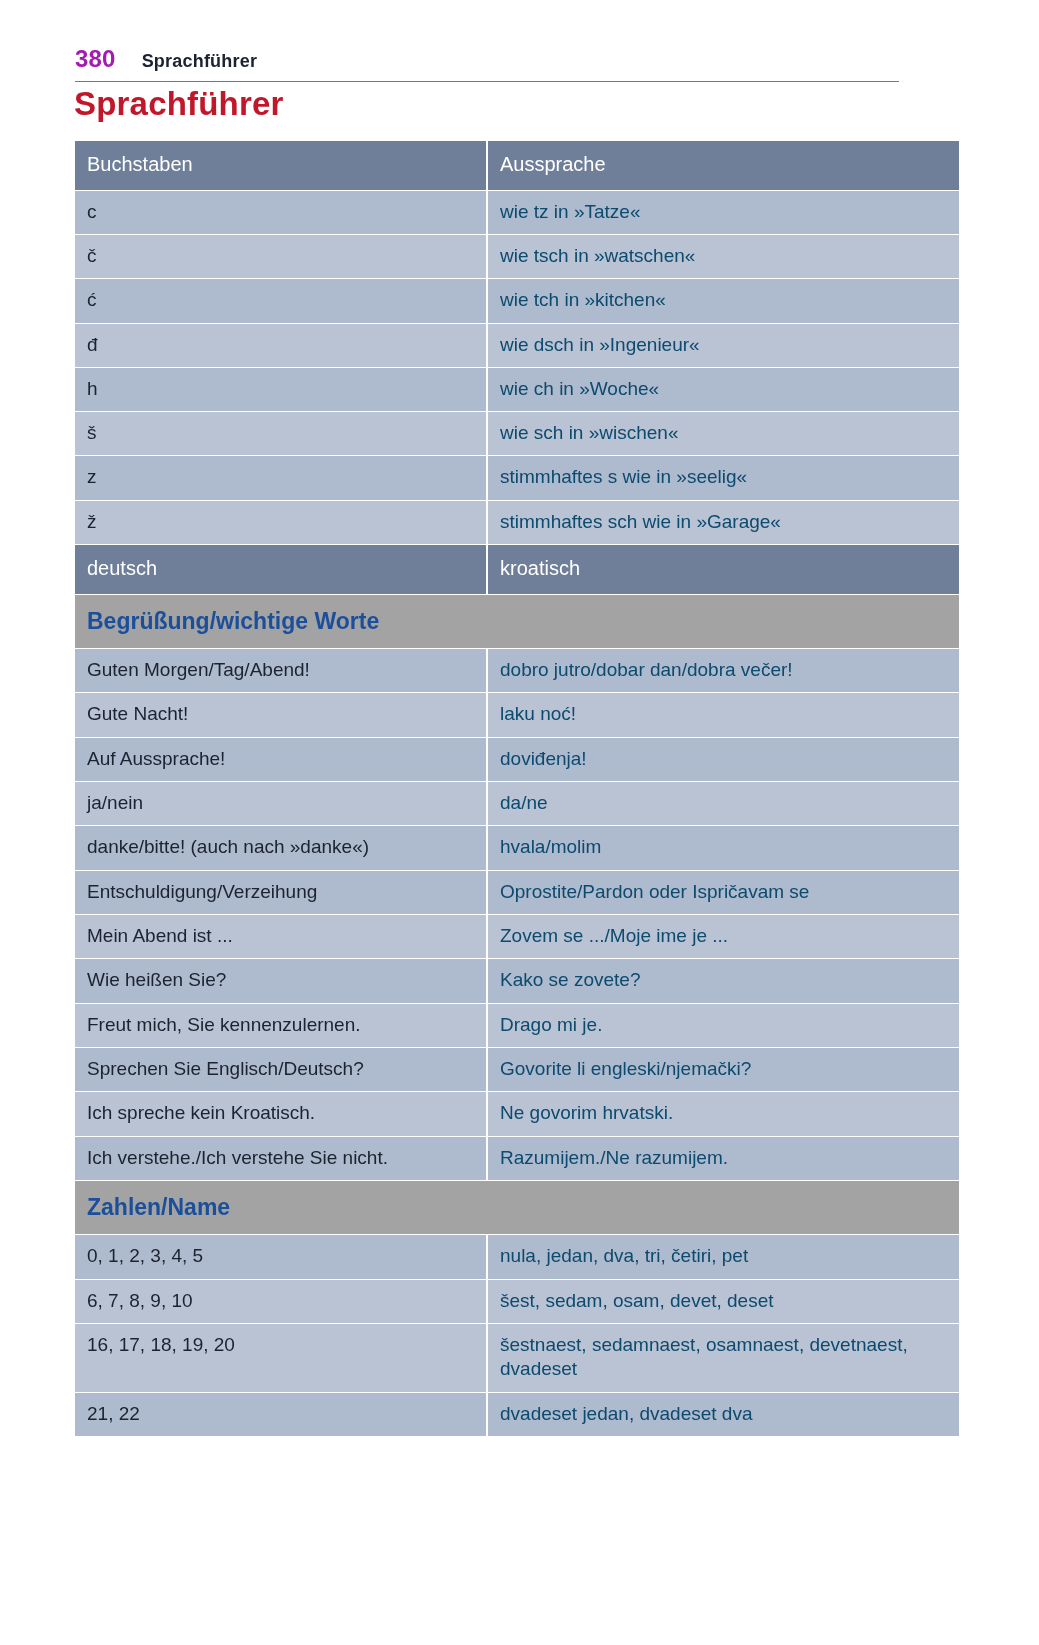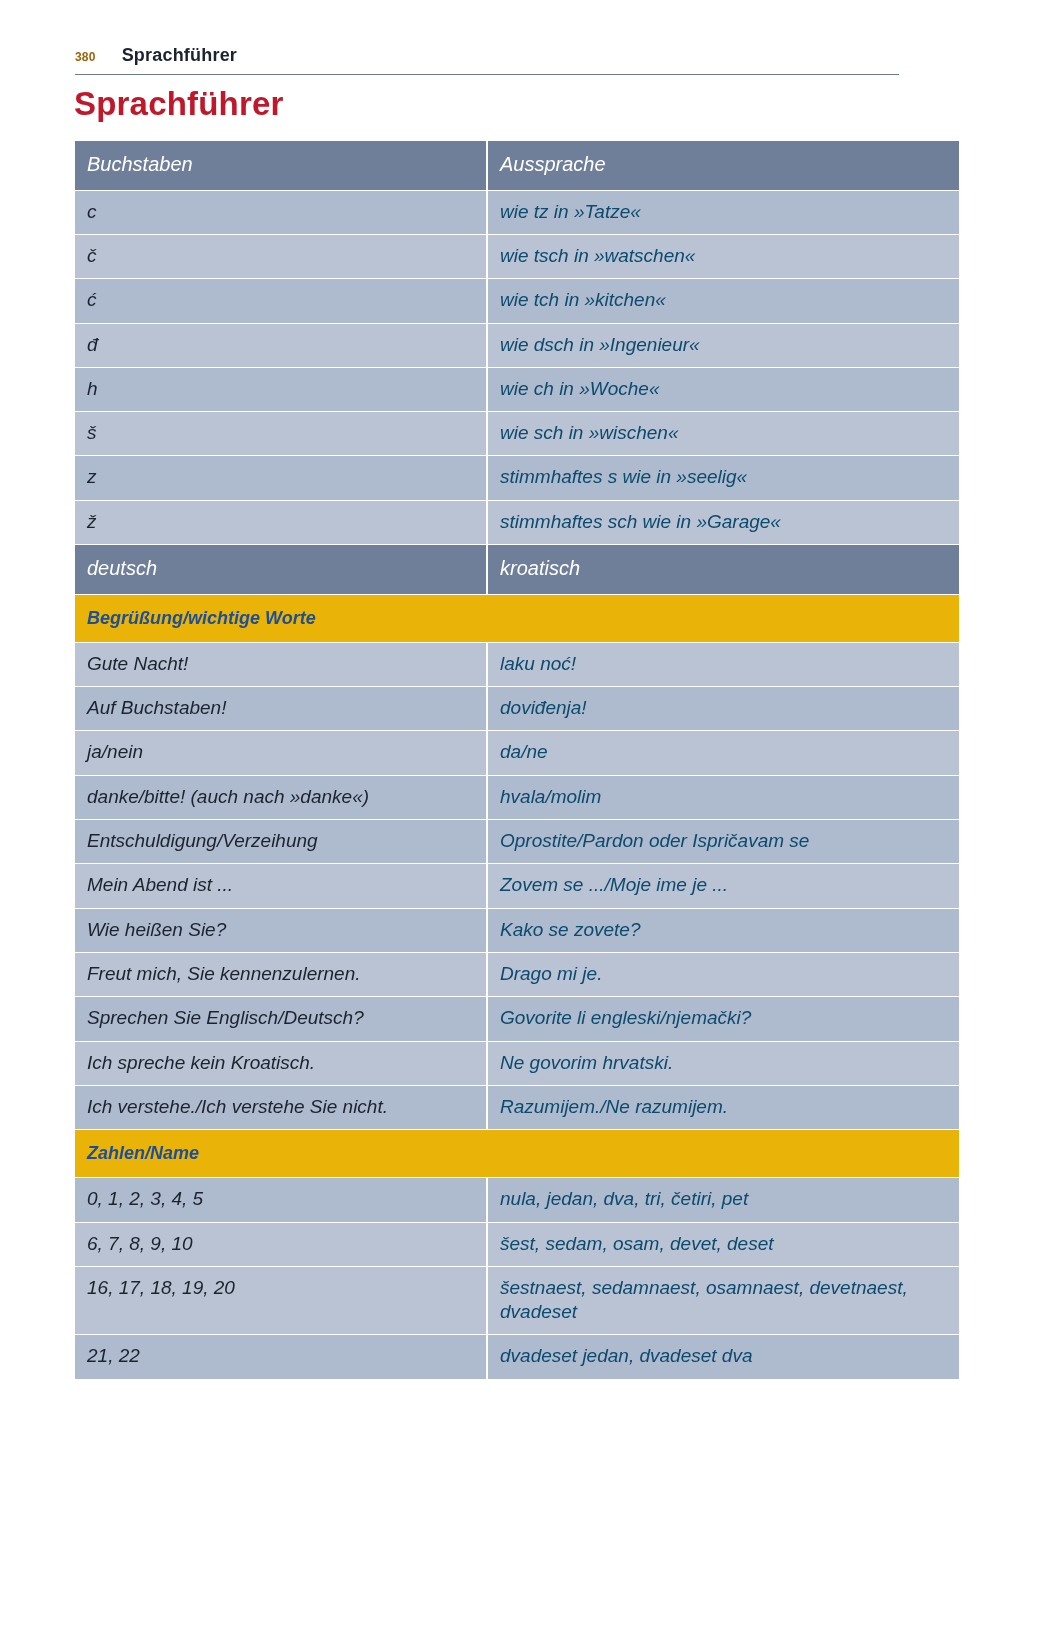--- a/index.html
+++ b/index.html
@@ -27,23 +27,23 @@
     position: absolute;
     left: 75px;
     top: 45px;
     width: 824px;
     display: flex;
     align-items: baseline;
     border-bottom: 1.5px solid #6d7b90;
     padding-bottom: 8px;
   }
   .runhead .pageno {
-    font-size: 12px;
-    font-weight: bold;
-    color: #a16207;
+    font-size: 24px;
+    font-weight: bold;
+    color: #a21caf;
     letter-spacing: 0.2px;
   }
   .runhead .chaptitle {
     font-size: 18px;
     font-weight: bold;
     color: #1c2330;
     margin-left: 26px;
     letter-spacing: 0.2px;
   }
   
@@ -63,42 +63,41 @@
     top: 141px;
     width: 824px;
     border-collapse: collapse;
     table-layout: fixed;
   }
   .tbl td {
     vertical-align: top;
     padding: 9px 12px 10px 12px;
     font-size: 19px;
     line-height: 1.28;
-    font-style: italic;
   }
   .col-a { width: 412px; }
   .col-b { width: 472px; }
 
   
   tr.hdr td {
     background: #6f7e99;
     color: #ffffff;
     font-size: 20px;
     padding-top: 11px;
     padding-bottom: 12px;
     border-bottom: 1px solid #ffffff;
   }
   tr.hdr td.col-a { border-right: 2px solid #ffffff; }
 
   
   tr.sec td {
-    background: #eab308;
+    background: #a3a3a3;
     color: #1b4f9c;
     font-weight: bold;
-    font-size: 18px;
+    font-size: 23px;
     padding-top: 12px;
     padding-bottom: 12px;
     border-bottom: 1px solid #ffffff;
   }
 
   
   tr.row td {
     background: #aebacd;
     border-bottom: 1.5px solid #ffffff;
   }
@@ -173,26 +172,30 @@
 
       <tr class="hdr">
         <td class="col-a">deutsch</td>
         <td class="col-b">kroatisch</td>
       </tr>
 
       <tr class="sec">
         <td class="col-a" colspan="2">Begrüßung/wichtige Worte</td>
       </tr>
 
+      <tr class="row">
+        <td class="col-a">Guten Morgen/Tag/Abend!</td>
+        <td class="col-b">dobro jutro/dobar dan/dobra večer!</td>
+      </tr>
       <tr class="row alt">
         <td class="col-a">Gute Nacht!</td>
         <td class="col-b">laku noć!</td>
       </tr>
       <tr class="row">
-        <td class="col-a">Auf Buchstaben!</td>
+        <td class="col-a">Auf Aussprache!</td>
         <td class="col-b">doviđenja!</td>
       </tr>
       <tr class="row alt">
         <td class="col-a">ja/nein</td>
         <td class="col-b">da/ne</td>
       </tr>
       <tr class="row">
         <td class="col-a">danke/bitte! (auch nach »danke«)</td>
         <td class="col-b">hvala/molim</td>
       </tr>

